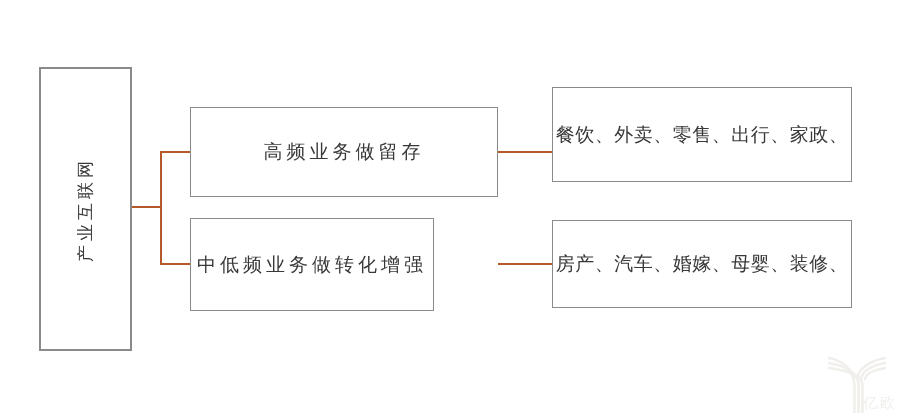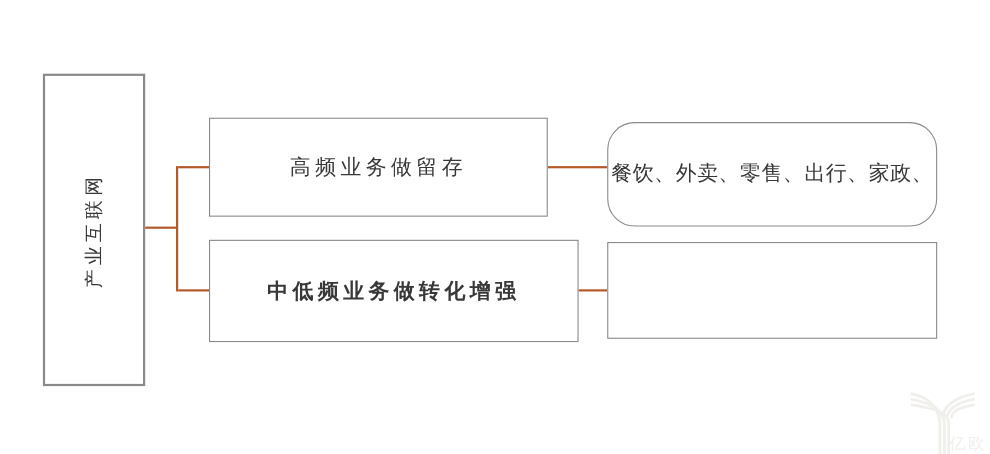--- a/index.html
+++ b/index.html
@@ -14,23 +14,23 @@
     border:1px solid var(--border,#8a8a8a);
     display:flex; align-items:center; justify-content:center;
     text-align:center;
   }
   .root-box { left:39px; top:67px; width:93px; height:284px; border-width:2px; }
   .root-box .vtext {
     transform:rotate(-90deg); white-space:nowrap;
     font-size:17px; letter-spacing:4px;
   }
   .branch-1 { left:190px; top:107px; width:308px; height:90px; }
-  .branch-2 { left:190px; top:218px; width:336px; height:93px;font-weight:bold; }
+  .branch-2 { left:190px; top:218px; width:244px; height:93px; }
   .branch-label { font-size:19px; letter-spacing:4px; white-space:nowrap; }
-  .detail-1 { left:552px; top:111px; width:300px; height:95px;border-radius:25px; }
+  .detail-1 { left:552px; top:87px; width:300px; height:95px; }
   .detail-2 { left:552px; top:220px; width:300px; height:88px; }
   .detail-lines { font-size:19px; letter-spacing:0.5px; line-height:36px; }
   .detail-lines span { display:block; white-space:nowrap; }
   .conn { position:absolute; background:var(--connector,#b45a28); }
   .conn-root-stub   { left:132px; top:206px; width:29px; height:2px; }
   .conn-trunk       { left:160px; top:151px; width:2px;  height:114px; }
   .conn-branch-1    { left:162px; top:151px; width:28px; height:2px; }
   .conn-branch-2    { left:162px; top:263px; width:28px; height:2px; }
   .conn-detail-1    { left:498px; top:151px; width:54px; height:2px; }
   .conn-detail-2    { left:498px; top:263px; width:54px; height:2px; }
@@ -65,20 +65,21 @@
     <span class="branch-label">中低频业务做转化增强</span>
   </div>
 
   <div class="box detail-1">
     <div class="detail-lines">
       <span>餐饮、外卖、零售、出行、家政、</span>
     </div>
   </div>
   <div class="box detail-2">
     <div class="detail-lines">
+      <span>房产、汽车、婚嫁、母婴、装修、</span>
     </div>
   </div>
 
   <div class="watermark">
     <svg width="68" height="58" viewBox="0 0 68 58">
       <path d="M2 3  C14 5 26 13 27.5 29 L27.5 58"></path>
       <path d="M2 8  C13 10 30 15 31.5 29 L31.5 58"></path>
       <path d="M2 13 C12 15 34 17 35.5 29 L35.5 58"></path>
       <path d="M58 3  C46 5 34 11 30 22"></path>
       <path d="M58 8  C47 10 37 14 34 23"></path>

